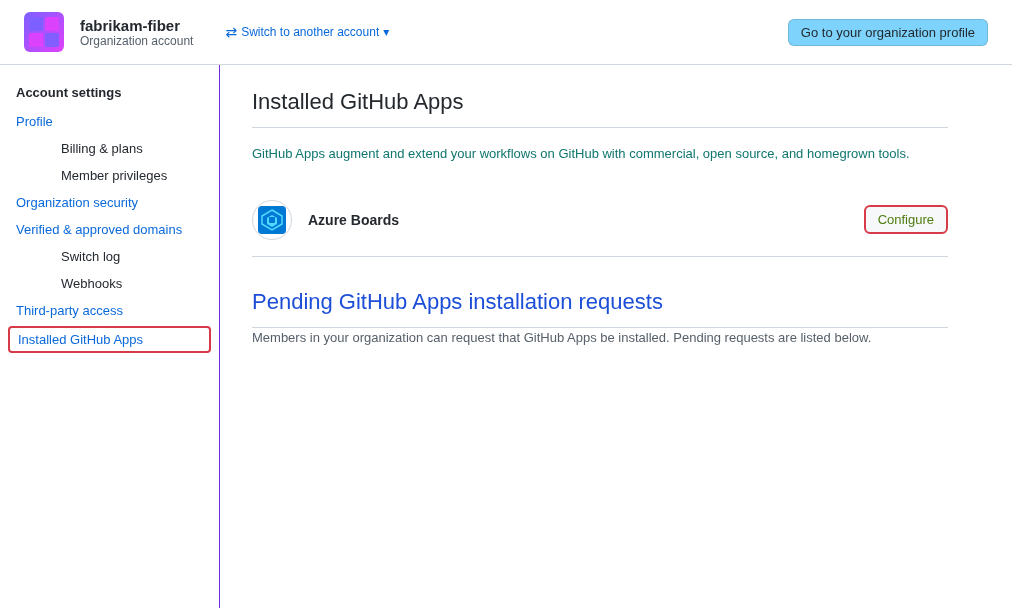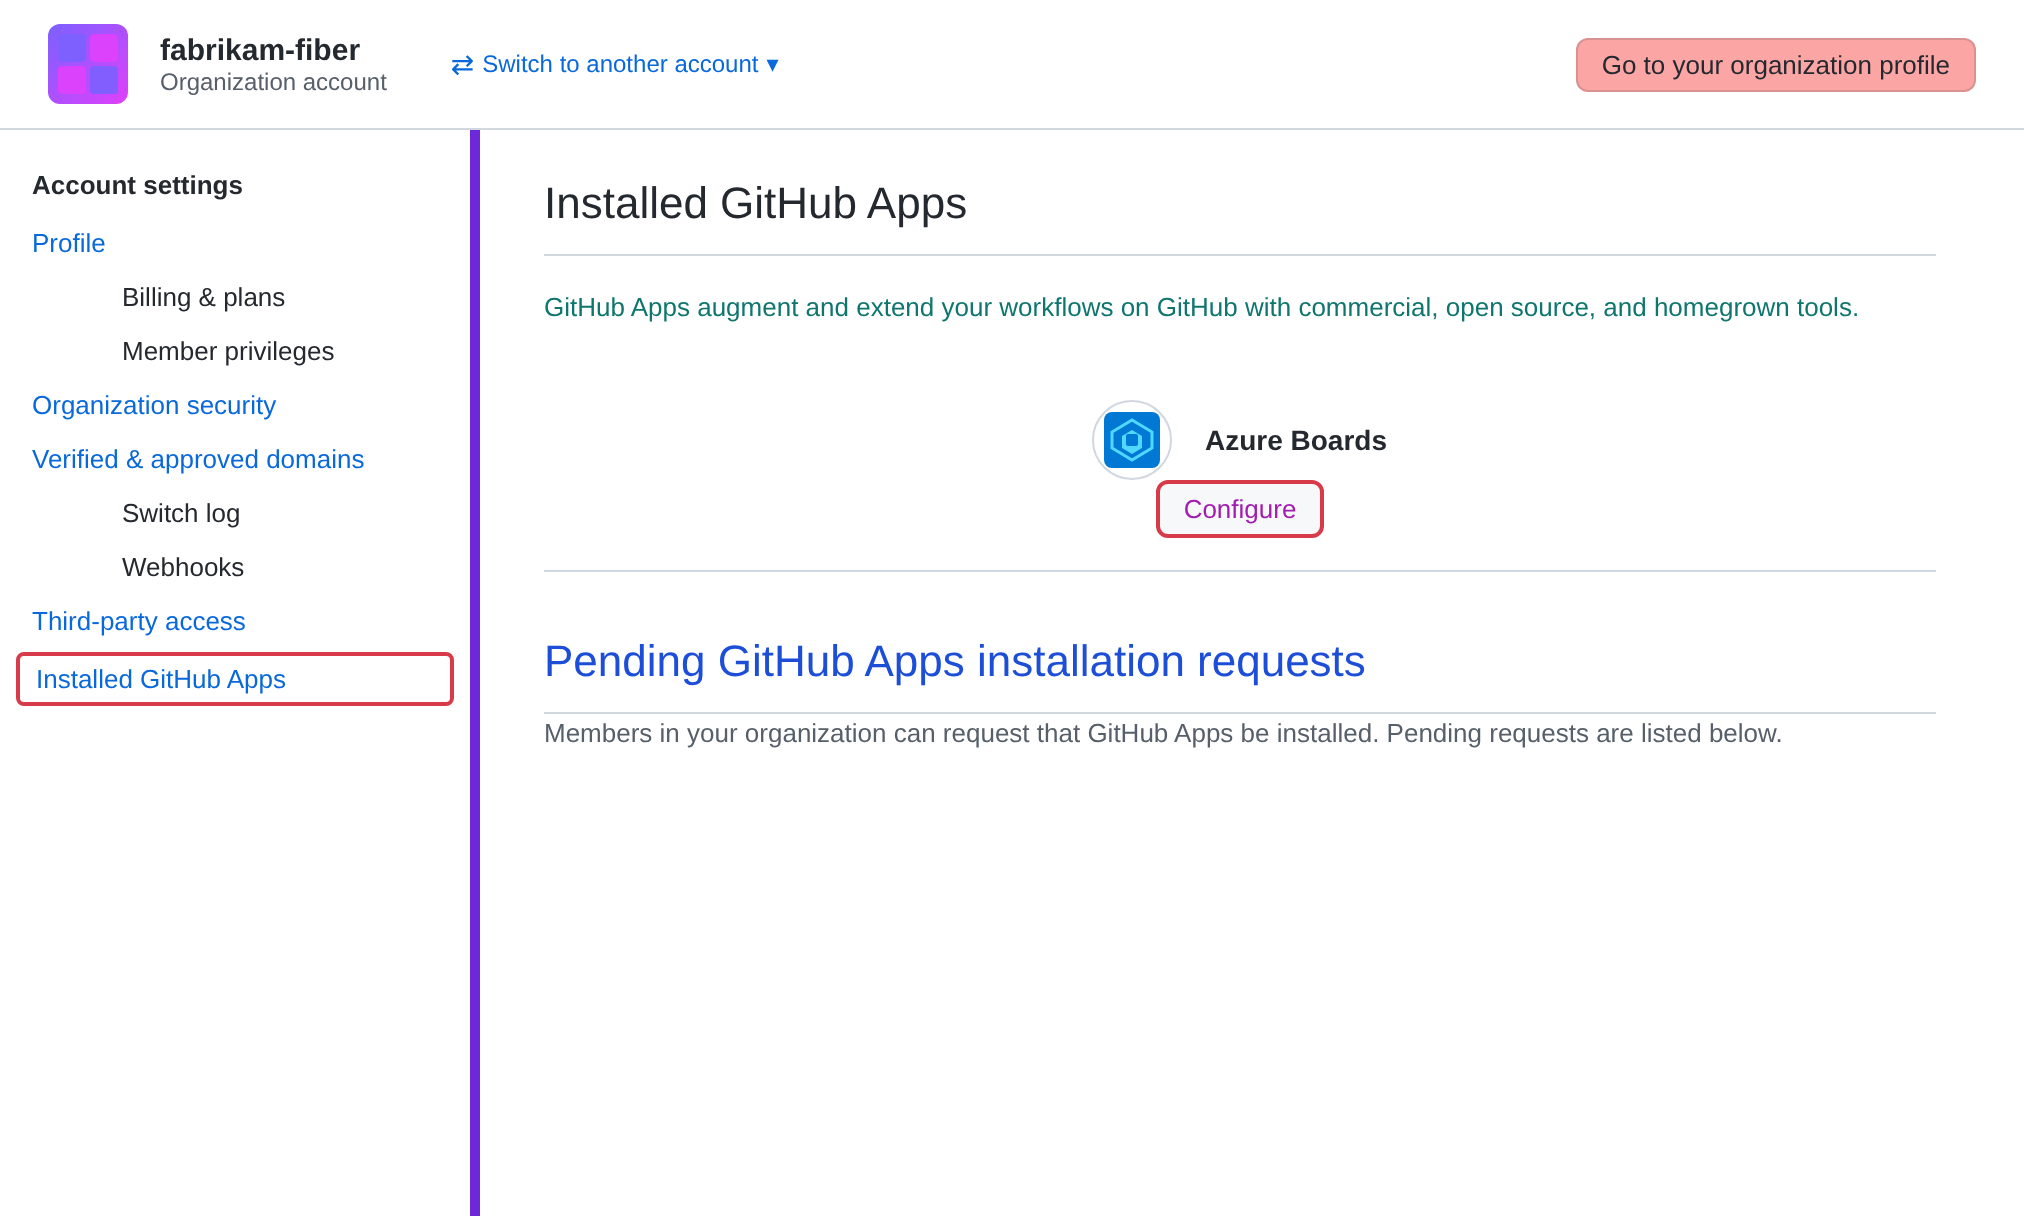--- a/index.html
+++ b/index.html
@@ -71,39 +71,39 @@
       font-size: 12px;
       cursor: pointer;
       text-decoration: none;
       margin-left: 16px;
     }
     .switch-icon {
       font-size: 14px;
     }
     .goto-profile-btn {
       padding: 5px 12px;
-      background: #fca5a5;
+      background: #7dd3fc;
       border: 1px solid rgba(27,31,36,0.15);
       border-radius: 6px;
       font-size: 13px;
       color: #24292f;
       cursor: pointer;
       font-weight: 500;
     }
 
     
     .layout {
       display: flex;
       min-height: calc(100vh - 65px);
     }
 
     
     .sidebar {
-      width: 240px;
-      border-right: 5px solid #6d28d9;
+      width: 220px;
+      border-right: 1px solid #6d28d9;
       padding: 16px 0;
       flex-shrink: 0;
     }
     .sidebar-heading {
       padding: 4px 16px 8px 16px;
       font-weight: 600;
       font-size: 13px;
       color: #24292f;
     }
     .sidebar-item {
@@ -151,21 +151,20 @@
       line-height: 1.5;
     }
 
     
     .app-item {
       display: flex;
       align-items: center;
       justify-content: space-between;
       padding: 16px 0;
       border-bottom: 1px solid #d0d7de;
-      flex-direction: column;
     }
     .app-item-left {
       display: flex;
       align-items: center;
       gap: 16px;
     }
     .app-logo {
       width: 40px;
       height: 40px;
       border-radius: 50%;
@@ -181,21 +180,21 @@
       font-weight: 600;
       color: #24292f;
     }
 
     .configure-btn {
       padding: 5px 12px;
       background: #f6f8fa;
       border: 2px solid #d73a49;
       border-radius: 6px;
       font-size: 13px;
-      color: #a21caf;
+      color: #4d7c0f;
       cursor: pointer;
       font-weight: 500;
     }
 
     
     .pending-section {
       margin-top: 32px;
     }
     .pending-title {
       font-size: 22px;

